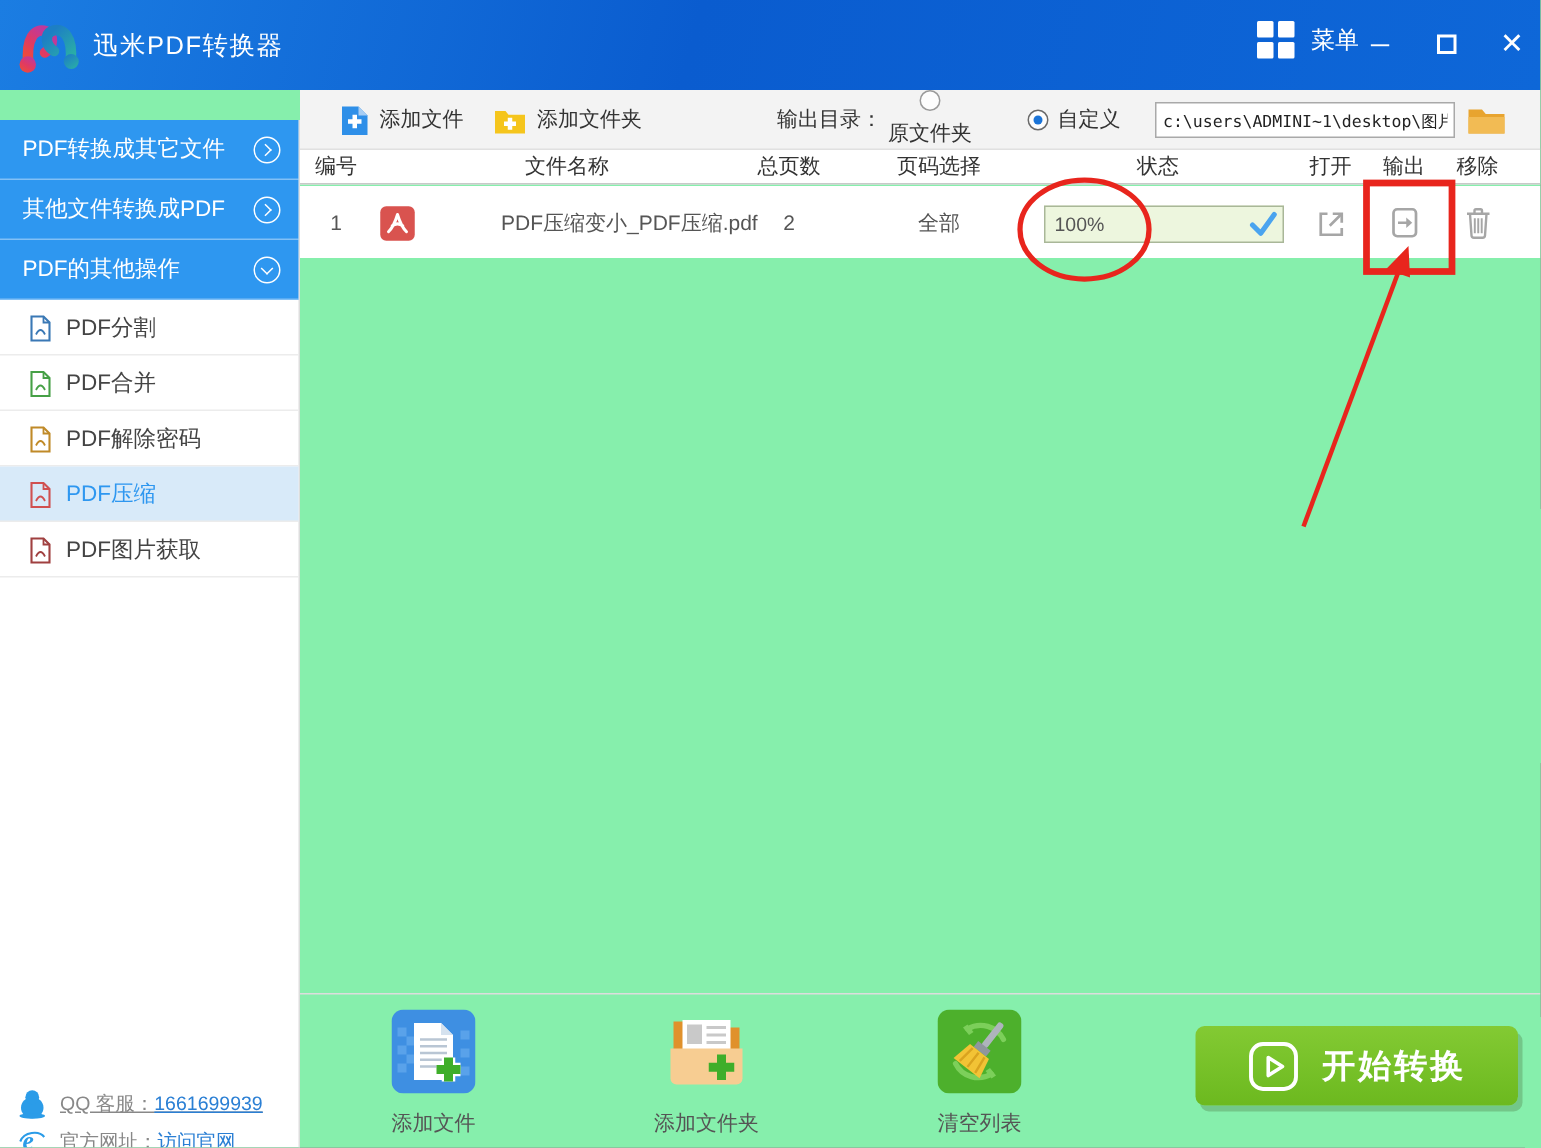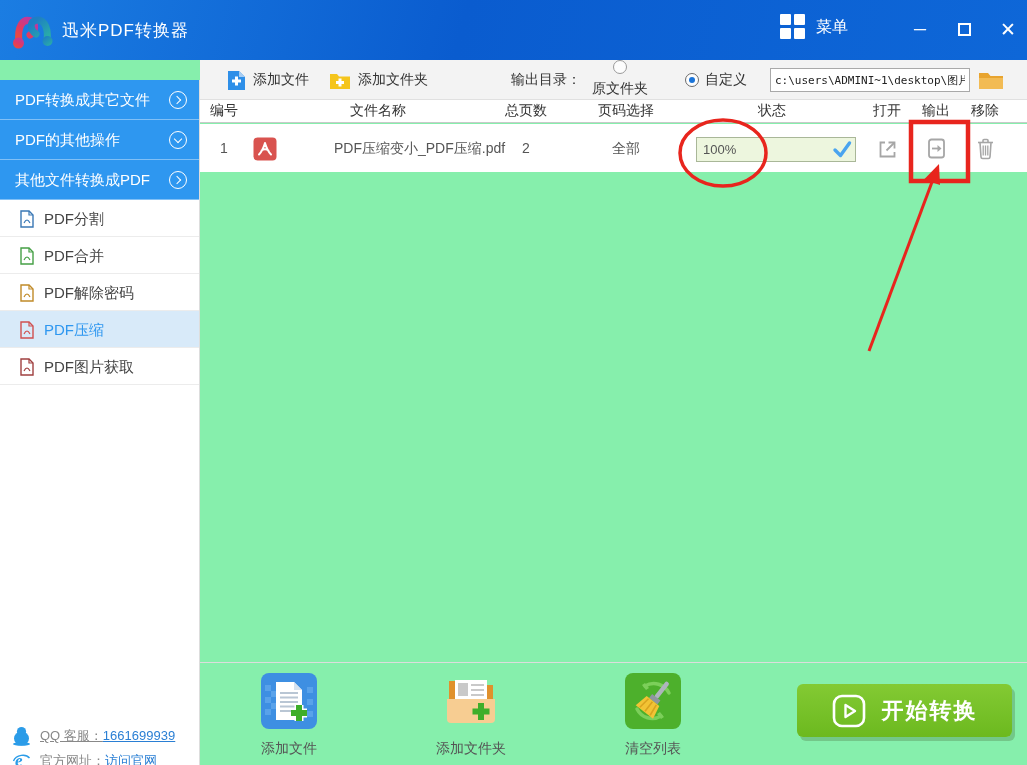--- a/index.html
+++ b/index.html
@@ -4,21 +4,21 @@
 <style>
   * { margin:0; padding:0; box-sizing:border-box; }
   body { font-family:"Liberation Sans","DejaVu Sans",sans-serif; background:#888; }
   .app { position:relative; width:1027px; height:765px; background:#86efac; overflow:hidden; }
 
   
   .titlebar { position:absolute; left:0; top:0; width:1027px; height:60px;
     background:linear-gradient(105deg,#1b7de2 0%,#0a5ccf 45%,#0e67d8 100%); }
   .logo { position:absolute; left:10px; top:9px; }
   .app-title { position:absolute; left:62px; top:19px; color:#fff; font-size:17px; letter-spacing:1px; }
-  .menu-group { position:absolute; left:780px; top:14px; display:flex; align-items:center; gap:10px; color:#fff; cursor:pointer; }
+  .menu-group { position:absolute; left:838px; top:14px; display:flex; align-items:center; gap:10px; color:#fff; cursor:pointer; }
   .grid-icon { width:26px; height:26px; display:grid; grid-template-columns:11px 11px; grid-template-rows:11px 11px; gap:3px; }
   .grid-icon span { background:#fff; border-radius:1px; }
   .menu-label { font-size:16px; color:#fff; }
   .win-btn { position:absolute; top:14px; width:32px; height:32px; color:#fff; text-align:center;
     line-height:32px; font-size:17px; cursor:pointer; }
   .btn-min { left:904px; font-weight:bold; }
   .btn-max { left:948px; }
   .btn-max i { display:inline-block; width:13px; height:13px; border:2px solid #fff; margin-top:9px; }
   .btn-close { left:992px; font-size:19px; }
 
@@ -40,21 +40,21 @@
   .support-row .s-icon { position:absolute; left:12px; top:3px; }
   .support a { color:#2a7fd4; text-decoration:underline; cursor:pointer; }
 
   
   .toolbar { position:absolute; left:200px; top:60px; width:827px; height:40px; background:#f3f3f3;
     border-bottom:1px solid #e0e0e0; }
   .tb-item { position:absolute; top:0; height:40px; display:flex; align-items:center; gap:7px;
     font-size:14px; color:#333; cursor:pointer; }
   .tb-addfile { left:27px; }
   .tb-addfolder { left:129px; }
-  .tb-outlabel { left:311px; cursor:default; }
+  .tb-outlabel { left:318px; cursor:default; }
   .radio-wrap { position:absolute; top:0; height:40px; display:flex; align-items:center; gap:6px; font-size:14px; color:#333; cursor:pointer; }
   .rw-src { left:392px;flex-direction:column; } .rw-custom { left:485px; }
   .radio { width:14px; height:14px; border:1px solid #9a9a9a; border-radius:50%; background:#fdfdfd; position:relative; }
   .radio.checked { border-color:#6a6a6a; }
   .radio.checked::after { content:""; position:absolute; left:3px; top:3px; width:6px; height:6px;
     border-radius:50%; background:#1b74d8; }
   .path-input { position:absolute; left:570px; top:8px; width:200px; height:24px; border:1px solid #a9a9a9;
     background:#fff; font-family:"DejaVu Sans Mono","Liberation Mono",monospace; font-size:11px;
     padding:0 4px; color:#222; }
   .browse-btn { position:absolute; left:778px; top:9px; width:26px; height:22px; border:none; background:transparent; cursor:pointer; }
@@ -132,29 +132,29 @@
   </div>
 
   <div class="sidebar">
     <div class="side-group">
       <span>PDF转换成其它文件</span>
       <span class="chev-circle">
           <i class="chev right"></i>
         </span>
     </div>
     <div class="side-group">
+      <span>其他文件转换成PDF</span>
+      <span class="chev-circle">
+          <i class="chev right"></i>
+        </span>
+    </div>
+    <div class="side-group">
       <span>PDF的其他操作</span>
       <span class="chev-circle">
           <i class="chev down"></i>
-        </span>
-    </div>
-    <div class="side-group">
-      <span>其他文件转换成PDF</span>
-      <span class="chev-circle">
-          <i class="chev right"></i>
         </span>
     </div>
 
     <div class="side-item">
       <svg width="14" height="18" viewBox="0 0 14 18">
         <path d="M1,1 h8 l4,4 v12 h-12 z" fill="none" stroke="#3a78b5" stroke-width="1.4"></path>
           <path d="M9,1 v4 h4" fill="none" stroke="#3a78b5" stroke-width="1.2"></path>
         <path d="M4,13 q3,-6 6,0" fill="none" stroke="#3a78b5" stroke-width="1.2"></path>
         </svg>
       <span>PDF分割</span>

